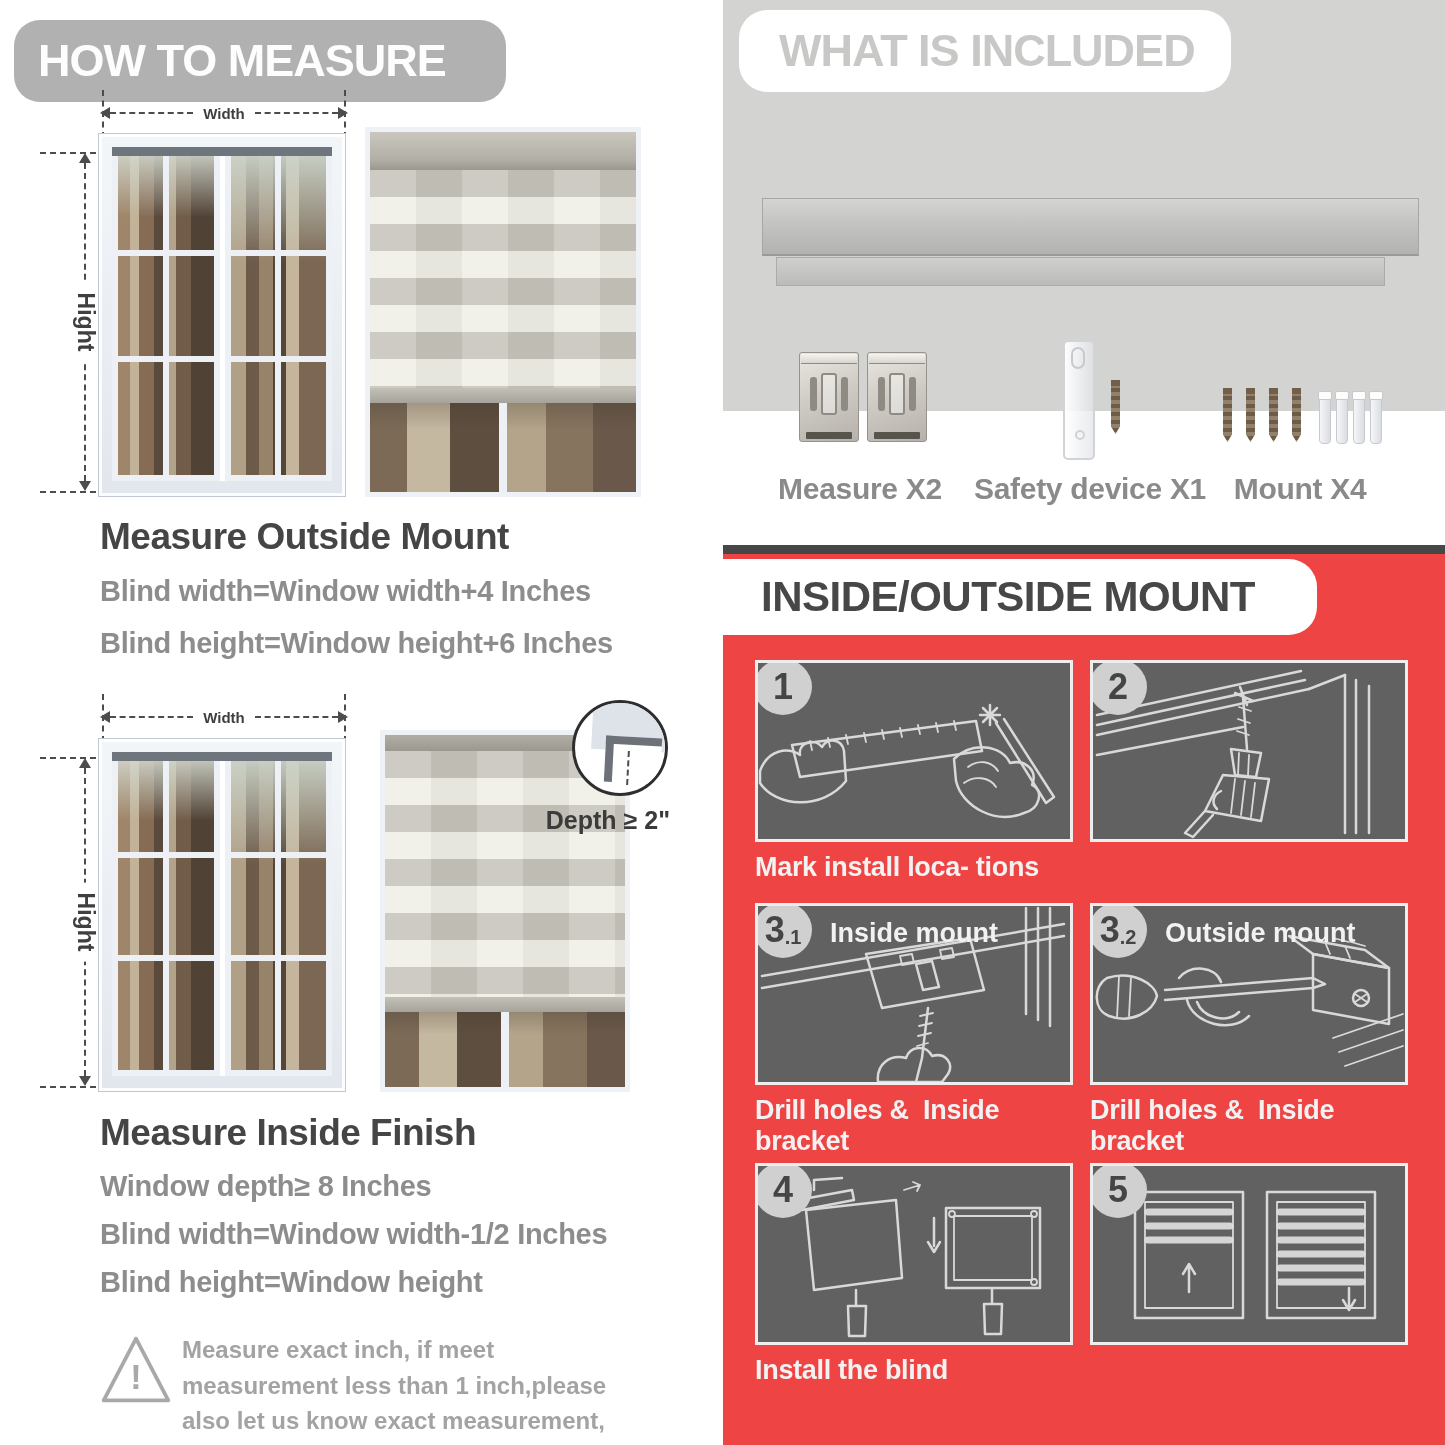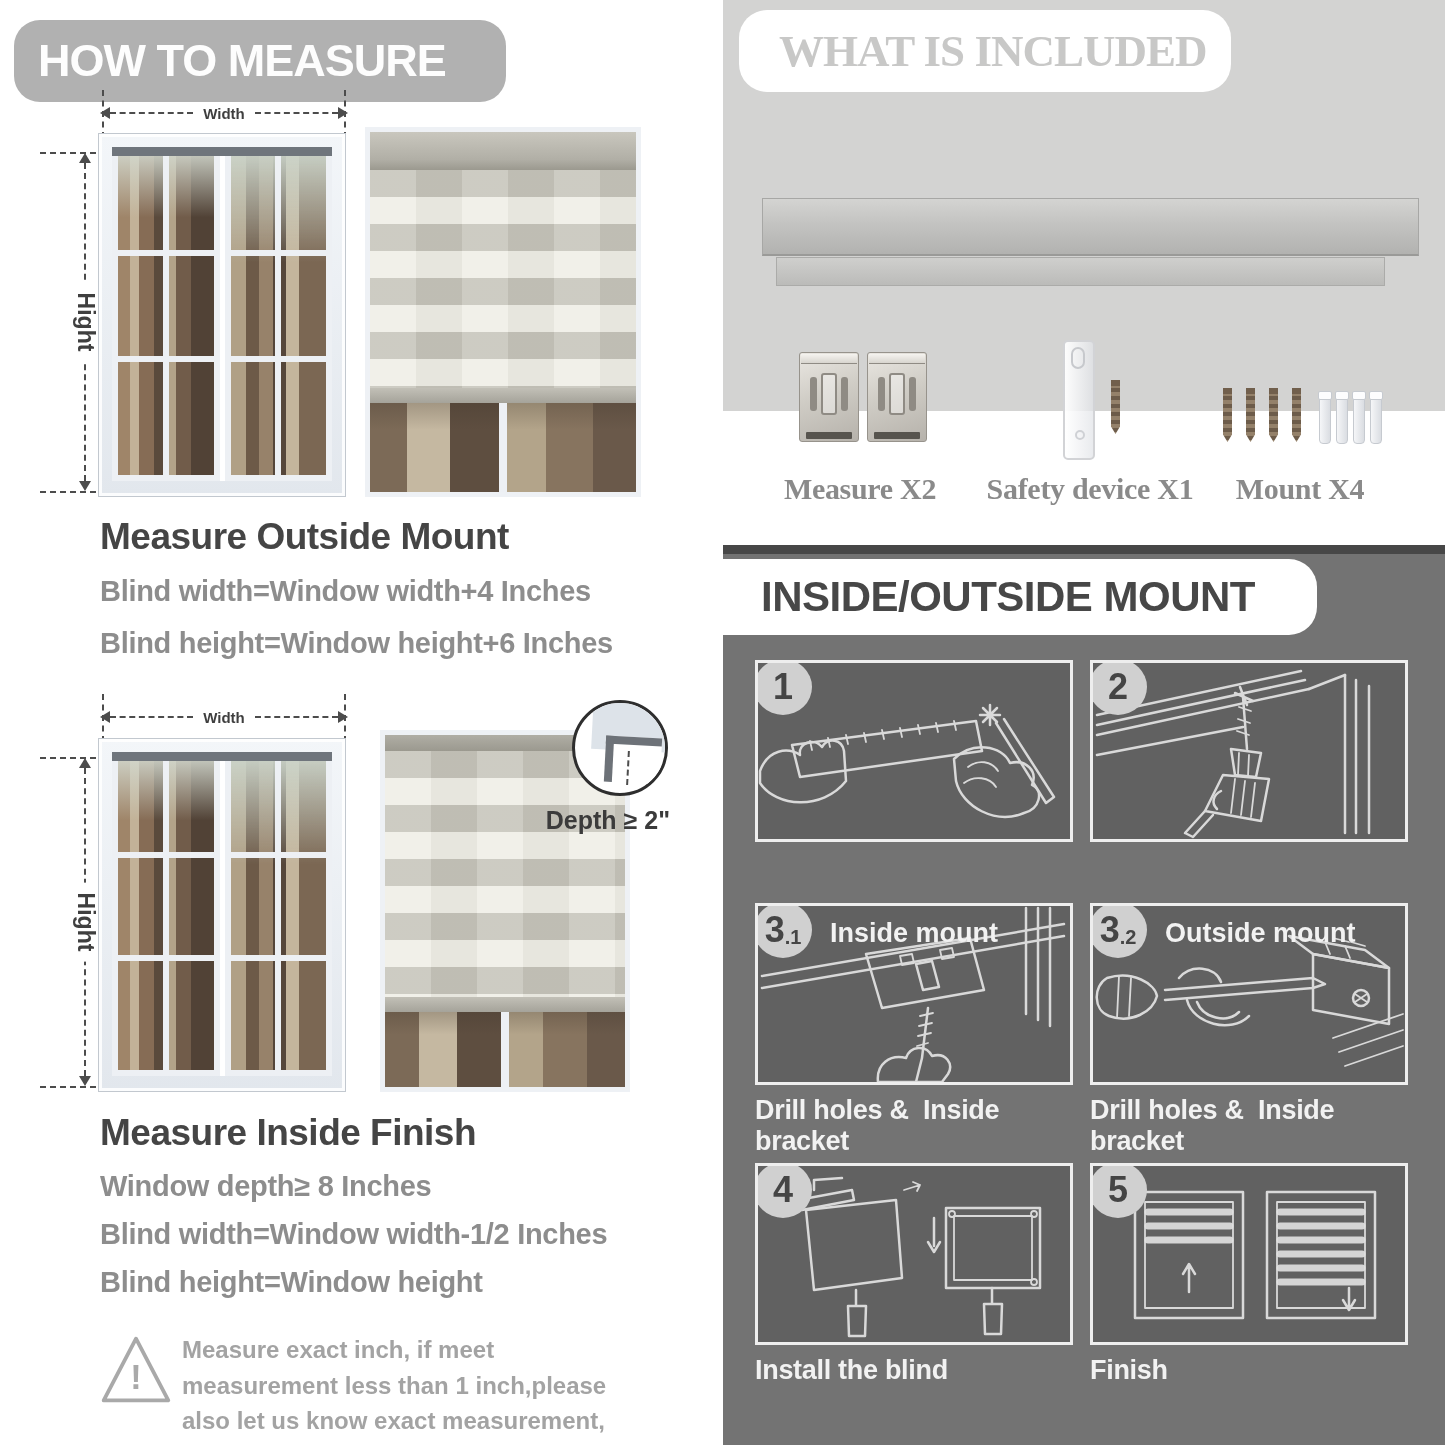--- a/index.html
+++ b/index.html
@@ -87,21 +87,21 @@
               background:#dde3e9; transform:rotate(3deg); }
   .dc-dark  { position:absolute; left:30px; top:34px; width:56px; height:46px;
               border-left:8px solid #6d7278; border-top:8px solid #6d7278; transform:rotate(3deg); background:#fff; }
   .dc-dim   { position:absolute; left:52px; top:48px; height:34px; border-left:2px dashed #4c4c4c; transform:rotate(3deg); }
   .depth-lbl { font-size:25px; font-weight:700; color:#3b3b3b; text-align:right; width:130px; }
 
   
   .note-tri { width:76px; height:80px; }
 
   
-  .right-top { left:723px; top:0; width:722px; height:411px; background:#d3d3d2;font-family:Liberation Serif, serif; }
+  .right-top { left:723px; top:0; width:722px; height:411px; background:#d3d3d2; }
   .product-title { top:140px; left:0; width:100%; text-align:center;
                    font-size:33px; font-weight:700; color:#6e6e6e; letter-spacing:-0.3px; }
   .headrail { left:39px; top:198px; width:657px; height:58px;
               background:linear-gradient(180deg,#d4d4d2 0%,#c3c3c1 45%,#b2b2b0 100%);
               border:1px solid #a7a7a5; border-bottom:2px solid #9a9a98; }
   .lowerrail { left:53px; top:257px; width:609px; height:29px;
                background:linear-gradient(180deg,#cfcfcd,#bbbbb9); border:1px solid #abab a9;
                border:1px solid #ababa9; }
   .bracket { width:60px; height:90px; position:absolute;
              background:linear-gradient(160deg,#eae7e2 0%,#d0cdc6 45%,#b6b2ab 100%);
@@ -123,21 +123,21 @@
            clip-path:polygon(0 0,100% 0,100% 86%,50% 100%,0 86%); }
   .screw::before { content:""; position:absolute; left:-3px; top:0; width:15px; height:6px; background:#715f4c; border-radius:2px; }
   .anchor { position:absolute; width:12px; height:52px;
             background:linear-gradient(90deg,#f5f6f8,#dadde2); border:1px solid #c6cad0; border-radius:2px 2px 4px 4px; }
   .anchor::before { content:""; position:absolute; left:-2px; top:-2px; right:-2px; height:7px;
                     background:#fdfdfe; border:1px solid #c6cad0; border-radius:2px; }
   .part-label { position:absolute; top:472px; transform:translateX(-50%);
                 font-size:30px; font-weight:700; color:#8a8a8a; letter-spacing:-0.3px; white-space:nowrap; }
 
   
-  .right-bottom { left:723px; top:545px; width:722px; height:900px; background:#737373; }
+  .right-bottom { left:723px; top:545px; width:722px; height:900px; background:#ef4444; }
   .dark-band { left:0; top:0; width:722px; height:9px; background:#474747; }
   .step { position:absolute; width:318px; }
   .panel { height:182px; border:3px solid #eeeeee; background:#616161; position:relative; overflow:hidden; }
   .badge { position:absolute; top:-4px; left:-4px; width:58px; height:56px; border-radius:50%;
            background:#d0d0d0; color:#454545; display:flex; align-items:center; justify-content:center;
            font-weight:700; font-size:36px; z-index:3; }
   .badge .sub { font-size:20px; margin-top:14px; }
   .panel-title { position:absolute; left:72px; top:12px; font-size:27px; font-weight:700; color:#f2f2f2; z-index:3; }
   .caption { margin-top:10px; font-size:27px; font-weight:700; color:#f2f2f2;
              white-space:pre-wrap; letter-spacing:-0.3px; }
@@ -313,20 +313,21 @@
       <svg class="art" viewBox="0 0 312 176">
         <path d="M34,82 L218,58 L224,88 L42,114 Z"></path>
         <path class="thin" d="M52,78 l2,9 M70,75 l2,9 M88,72 l2,9 M106,70 l2,9 M124,67 l2,9 M142,65 l2,9 M160,62 l2,9 M178,60 l2,9 M196,58 l2,9"></path>
         <path d="M232,42 l0,20 M222,52 l20,0 M225,45 l14,14 M239,45 l-14,14"></path>
         <path d="M2,108 C10,86 30,84 42,92 C40,80 56,74 64,84 C70,74 84,76 86,88 L88,118 C64,148 18,144 2,120 Z"></path>
         <path d="M196,96 C214,78 244,82 252,100 C268,96 280,108 274,122 C286,128 282,146 266,150 C238,162 204,144 198,118 Z"></path>
         <path d="M238,60 L288,140 M246,56 L296,134 M288,140 L296,134"></path>
         <path class="thin" d="M210,104 C220,96 234,98 240,108 M206,120 C216,112 232,114 238,124"></path>
       </svg>
     </div>
+    <div class="caption">Mark install loca- tions</div>
   </div>
 
   <div class="step" style="left:367px;top:115px;">
     <div class="panel">
       <div class="badge">
           <span>2</span>
           <span class="sub"></span>
         </div>
       <svg class="art" viewBox="0 0 312 176">
         <path d="M4,52 L208,8 M4,62 L212,17 M4,72 L216,26"></path>
@@ -420,15 +421,14 @@
         <path d="M42,26 L150,26 L150,152 L42,152 Z"></path>
         <path class="thin" d="M52,36 L140,36 L140,142 L52,142 Z"></path>
         <path class="stripe" d="M55,46 L137,46 M55,60 L137,60 M55,74 L137,74"></path>
         <path d="M96,126 L96,100 M90,108 l6,-10 l6,10"></path>
         <path d="M174,26 L282,26 L282,152 L174,152 Z"></path>
         <path class="thin" d="M184,36 L272,36 L272,142 L184,142 Z"></path>
         <path class="stripe" d="M187,46 L269,46 M187,60 L269,60 M187,74 L269,74 M187,88 L269,88 M187,102 L269,102 M187,116 L269,116"></path>
         <path d="M256,122 L256,140 M250,134 l6,10 l6,-10"></path>
       </svg>
     </div>
-    <div class="caption">Finish</div>
   </div>
 </div>
 
 </body></html>

